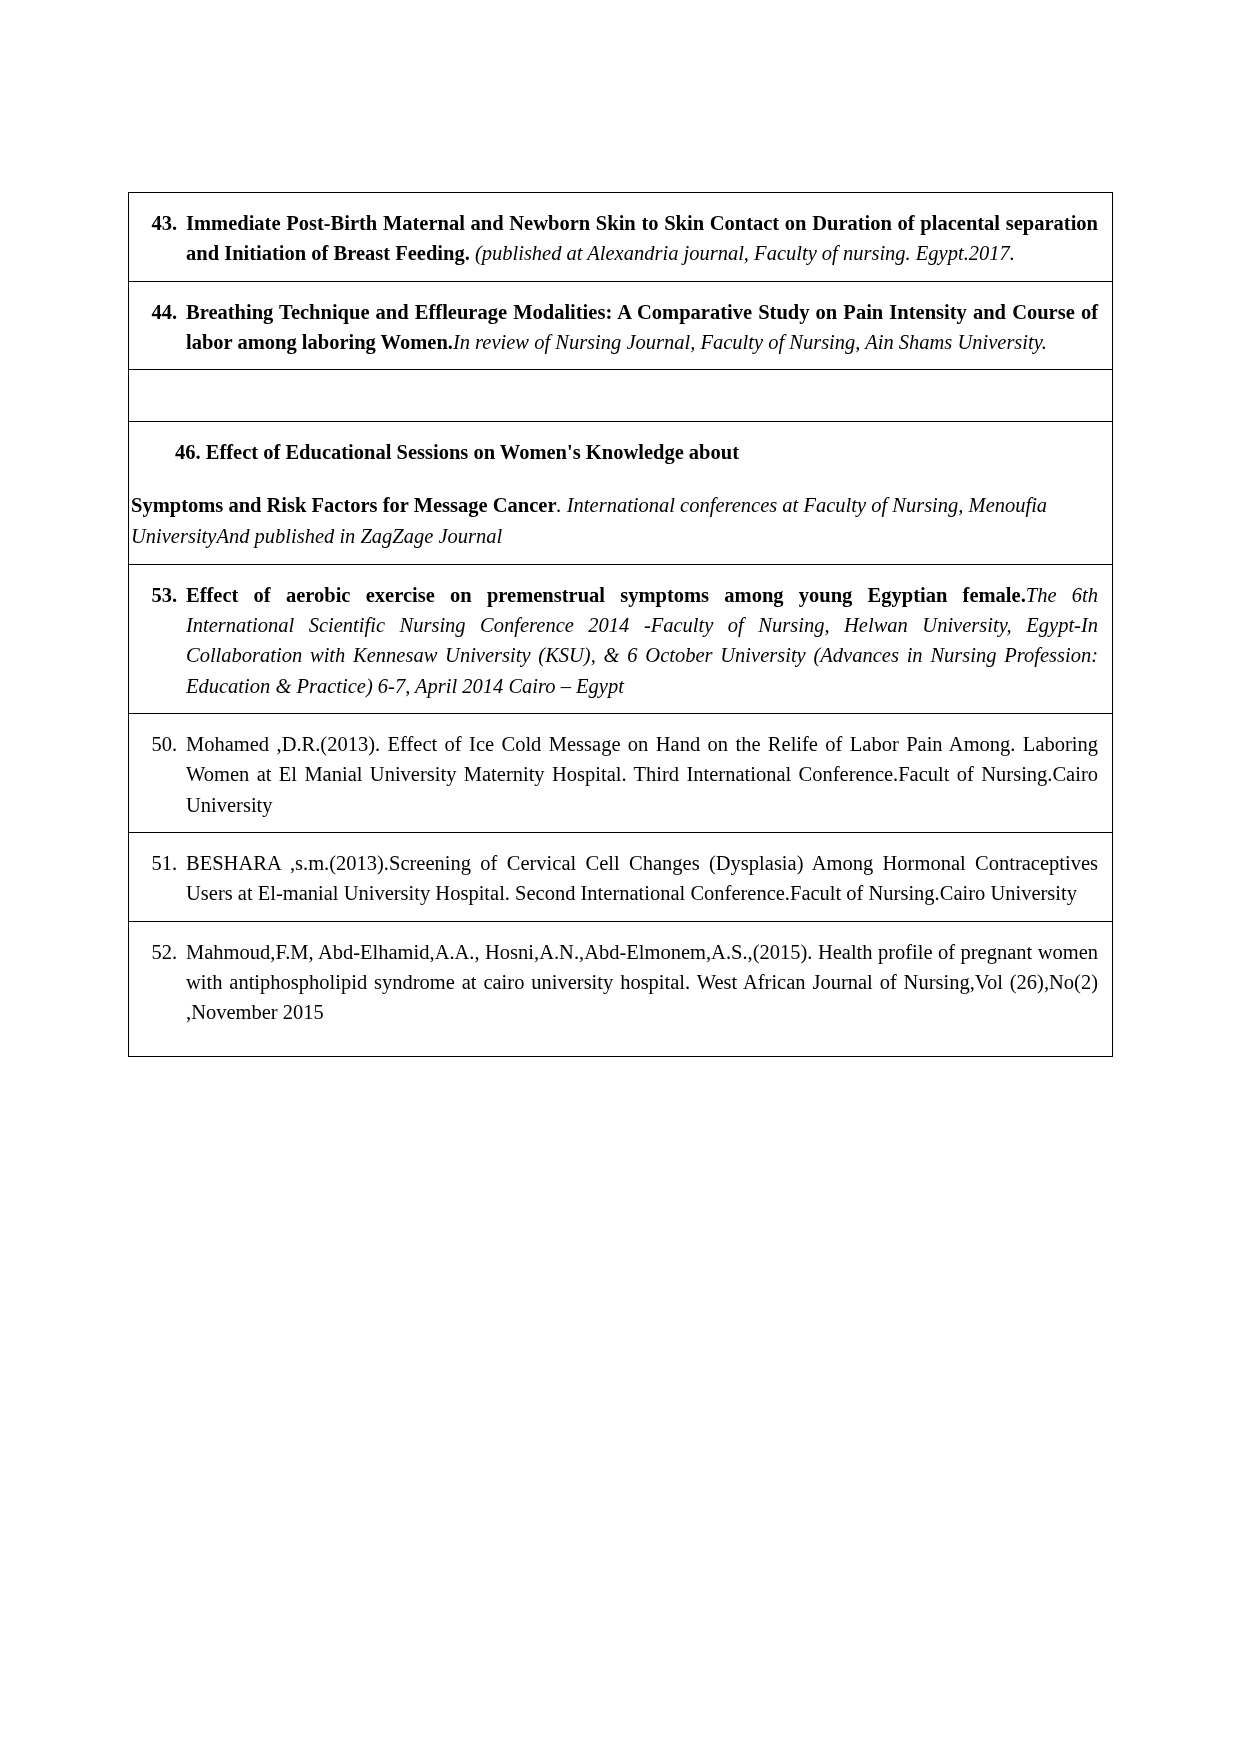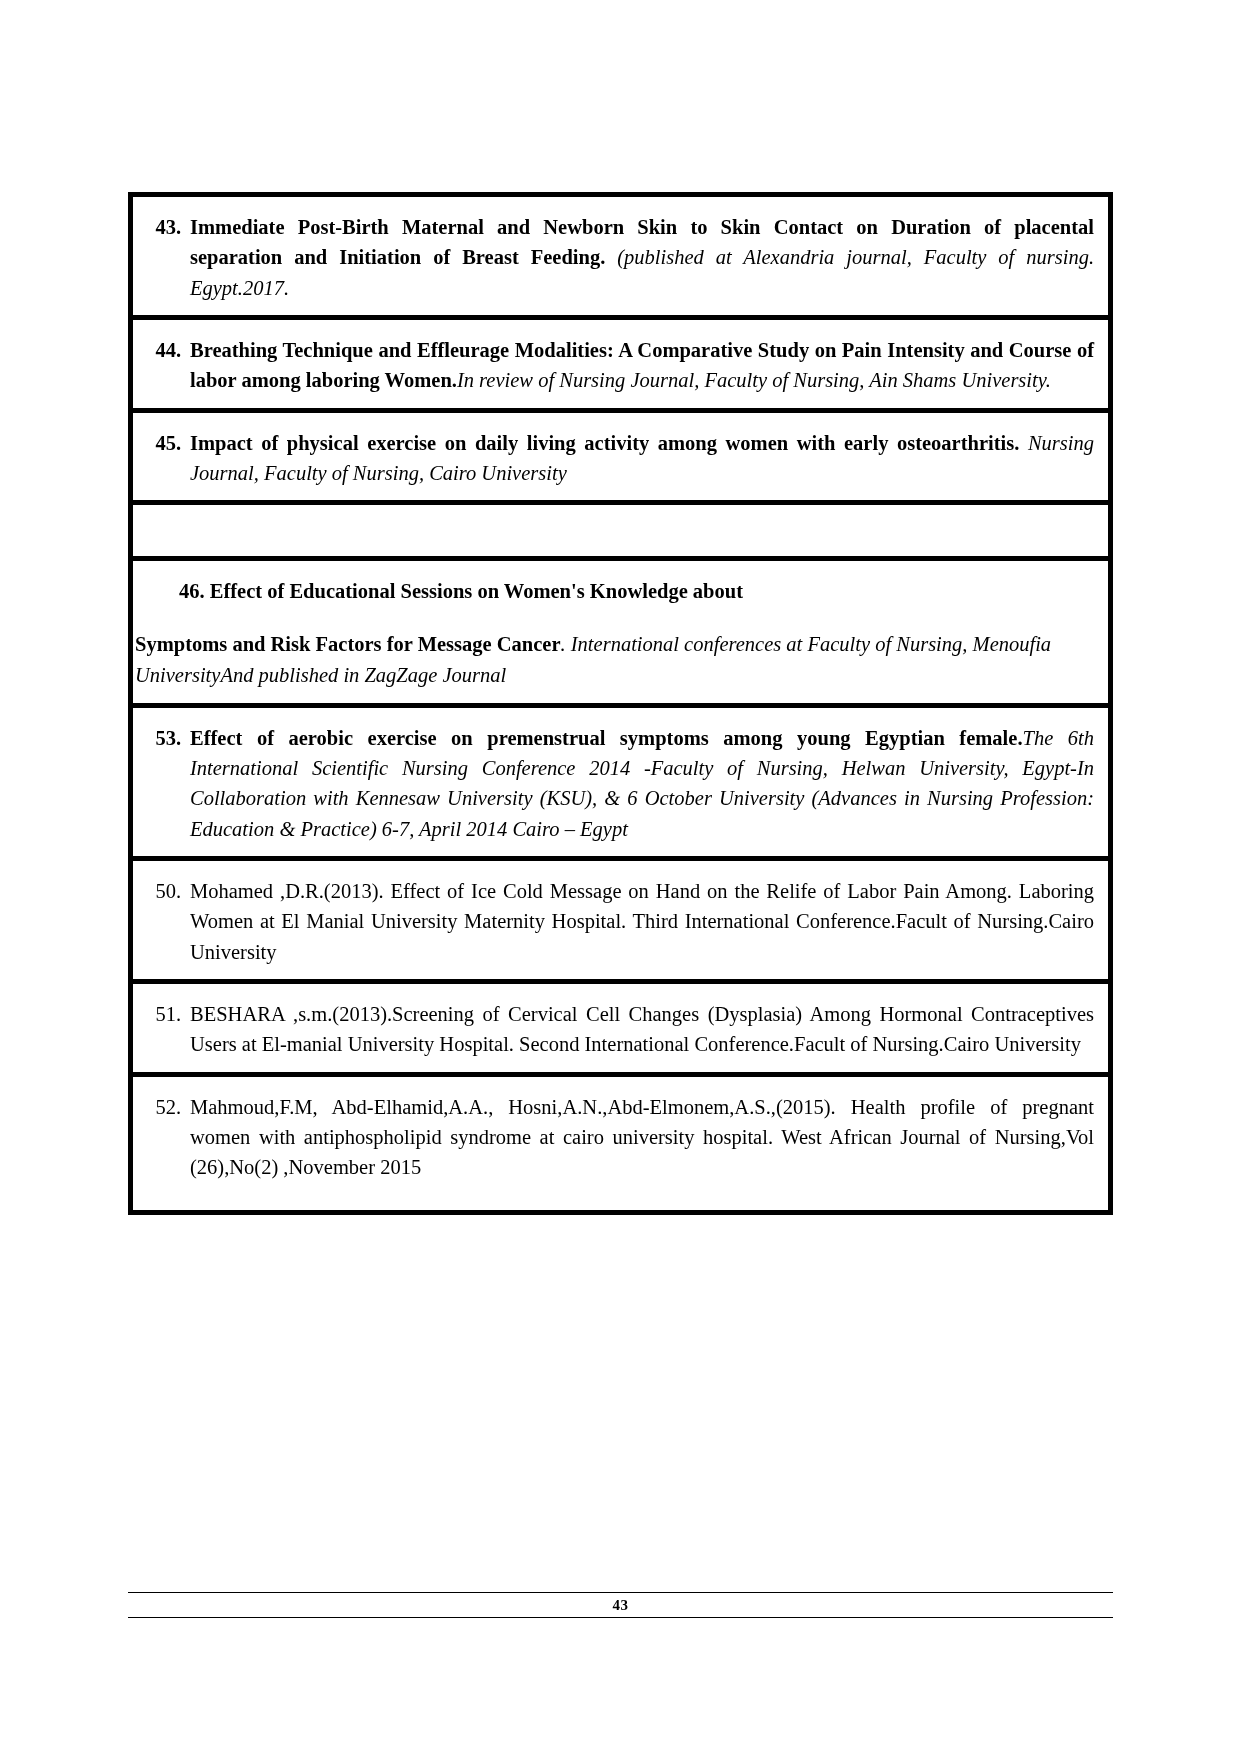--- a/index.html
+++ b/index.html
@@ -26,21 +26,21 @@
     left: 128px;
     top: 192px;
     width: 985px;
   }
   table.refs {
     border-collapse: collapse;
     width: 100%;
     table-layout: fixed;
   }
   table.refs td {
-    border: 5px solid #000000;
+    border: 1px solid #000000;
     padding: 15px 14px 12px 14px;
     vertical-align: top;
   }
   .entry {
     display: flex;
     align-items: flex-start;
     font-size: 20.5px;
     line-height: 1.48;
   }
   .num {
@@ -129,28 +129,20 @@
           </td>
         </tr>
         <tr>
           <td>
             <div class="entry">
               <span class="num b">44.</span>
               <span class="body-txt"><span class="b">Breathing Technique and Effleurage Modalities: A Comparative Study on Pain Intensity and Course of labor among laboring Women.</span><span class="i">In review of Nursing Journal, Faculty of Nursing, Ain Shams University.</span></span>
             </div>
           </td>
         </tr>
-        <tr>
-          <td>
-            <div class="entry">
-              <span class="num b">45.</span>
-              <span class="body-txt"><span class="b">Impact of physical exercise on daily living activity among women with early osteoarthritis.</span><span class="i"> Nursing Journal, Faculty of Nursing, Cairo University</span></span>
-            </div>
-          </td>
-        </tr>
         <tr class="spacer-row">
           <td></td>
         </tr>
         <tr>
           <td class="cell46">
             <div class="e46-line1">46. Effect of Educational Sessions on Women's Knowledge about</div>
             <div class="e46-line2"><span class="b">Symptoms and Risk Factors for Message Cancer</span><span class="i">. International conferences at Faculty of Nursing, Menoufia UniversityAnd published in ZagZage Journal</span></div>
           </td>
         </tr>
         <tr>
@@ -182,19 +174,14 @@
             <div class="entry">
               <span class="num">52.</span>
               <span class="body-txt">Mahmoud,F.M, Abd-Elhamid,A.A., Hosni,A.N.,Abd-Elmonem,A.S.,(2015). Health profile of pregnant women with antiphospholipid syndrome at cairo university hospital. West African Journal of Nursing,Vol (26),No(2) ,November 2015</span>
             </div>
           </td>
         </tr>
       </tbody>
     </table>
   </div>
 
-  <div class="footer">
-    <div class="rule"></div>
-    <div class="page-no">43</div>
-    <div class="rule2"></div>
-  </div>
 
 </div>
 
 </body></html>

